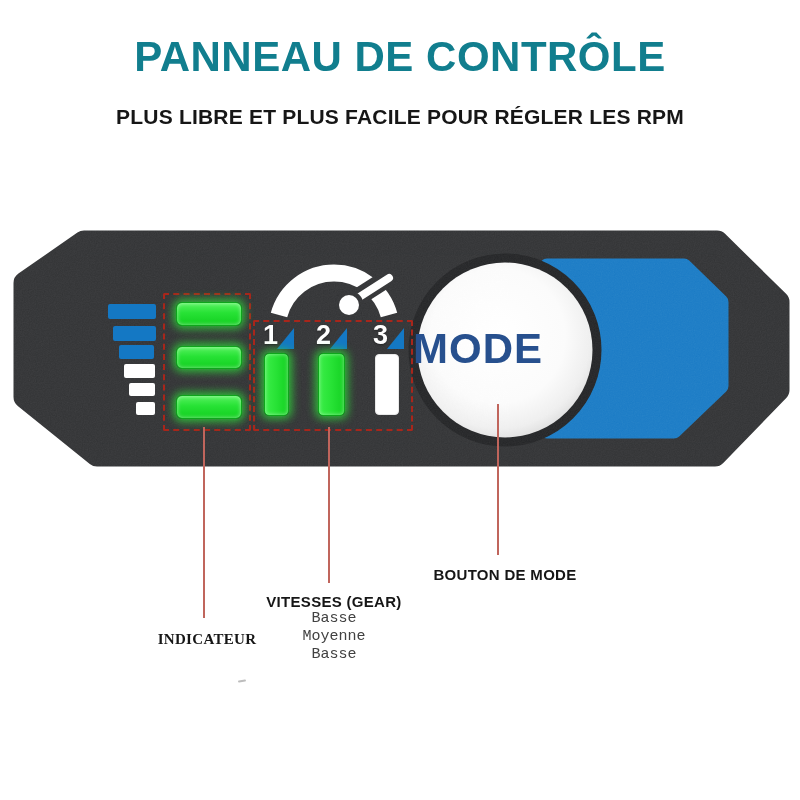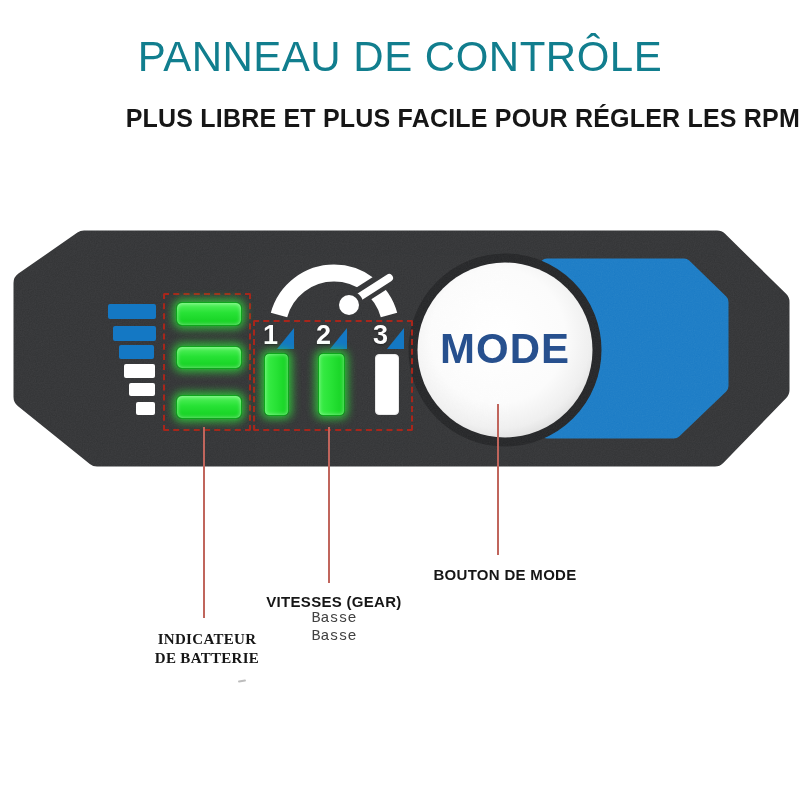--- a/index.html
+++ b/index.html
@@ -6,26 +6,26 @@
   #stage{
     position:relative;width:800px;height:800px;margin:0 auto;
     background:#ffffff;overflow:hidden;
     font-family:"Liberation Sans",sans-serif;
   }
   .abs{position:absolute;}
 
   
   .title{
     left:0;top:36px;width:800px;text-align:center;
-    font-size:42px;font-weight:400;letter-spacing:.5px;
+    font-size:42px;font-weight:700;letter-spacing:.5px;
     color:var(--teal,#117e8e);line-height:1.0;
   }
   .subtitle{
-    left:0;top:105px;width:800px;text-align:right;
-    font-size:25px;font-weight:700;letter-spacing:.2px;
+    left:0;top:105px;width:800px;text-align:center;
+    font-size:21px;font-weight:700;letter-spacing:.2px;
     color:var(--ink,#141414);line-height:1.1;
   }
 
   
   #panel-art{left:0;top:0;width:800px;height:800px;pointer-events:none;}
 
   
   .sig{border-radius:2px;}
   .sig.blue{background:var(--blue,#1478c4);}
   .sig.white{background:#ffffff;}
@@ -71,21 +71,21 @@
     clip-path:polygon(100% 0,100% 100%,0 100%);
   }
   .gear-num .num{
     position:absolute;left:2px;top:0;
     font-size:27px;font-weight:700;color:#ffffff;line-height:29px;
     text-shadow:0 1px 2px rgba(0,0,0,.35);
   }
 
   
   .mode-label{
-    left:413px;top:327px;width:184px;text-align:center;
+    left:413px;top:327px;width:184px;
     font-size:42px;font-weight:700;letter-spacing:1px;
     color:var(--mode-blue,#27508e);line-height:1.05;
   }
 
   
   .callout{width:2px;background:var(--red-line,#c0655c);}
   .line-batt{left:203px;top:427px;height:191px;}
   .line-gear{left:328px;top:427px;height:156px;}
   .line-mode{left:497px;top:404px;height:151px;}
 
@@ -181,22 +181,22 @@
 
   <div class="abs callout line-batt"></div>
   <div class="abs callout line-gear"></div>
   <div class="abs callout line-mode"></div>
 
   <div class="abs cap bold cap-mode">BOUTON DE MODE</div>
 
   <div class="abs cap bold cap-gear">VITESSES (GEAR)</div>
   <div class="abs speeds">
     <span>Basse</span>
+    <span>Moyenne</span>
     <span>Basse</span>
   </div>
 
   <div class="abs cap bold cap-batt">
     <div>INDICATEUR</div>
-    <div>DE BATTERIE</div>
   </div>
 
   <div class="abs stray"></div>
 </div>
 
 </body></html>

